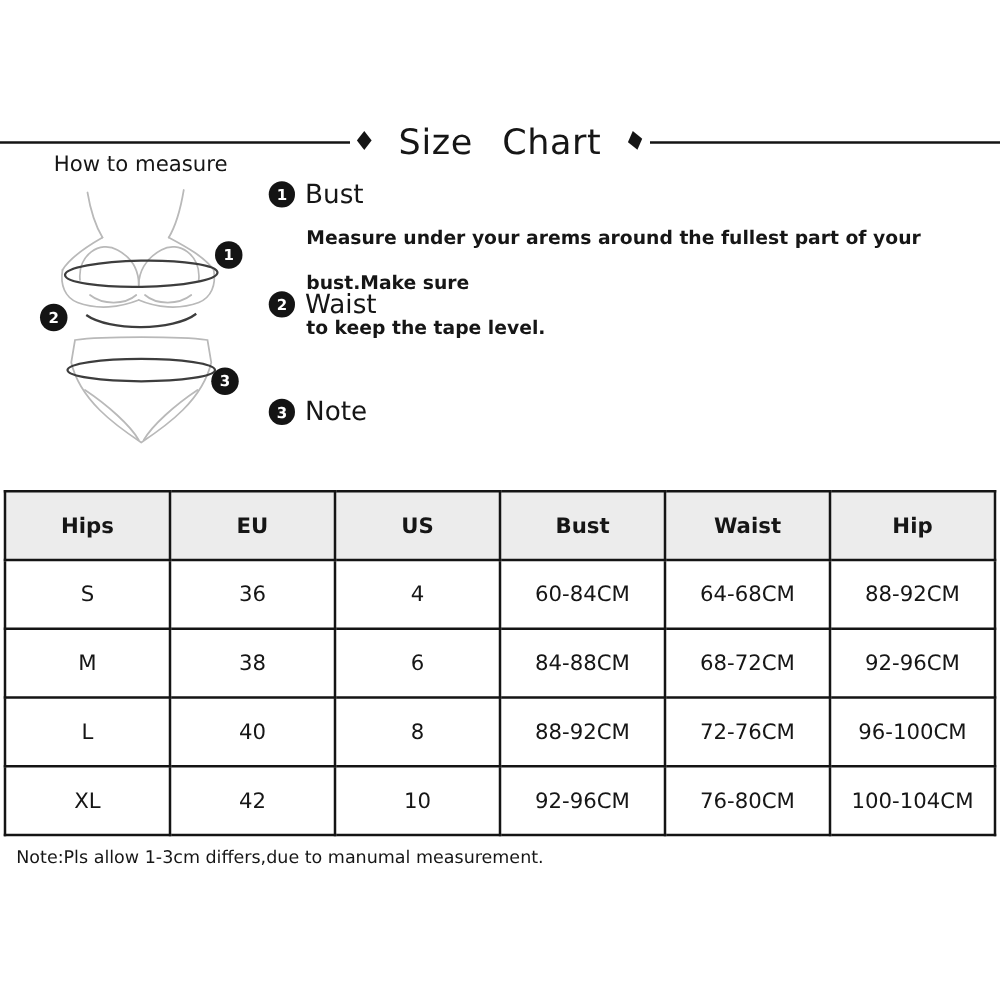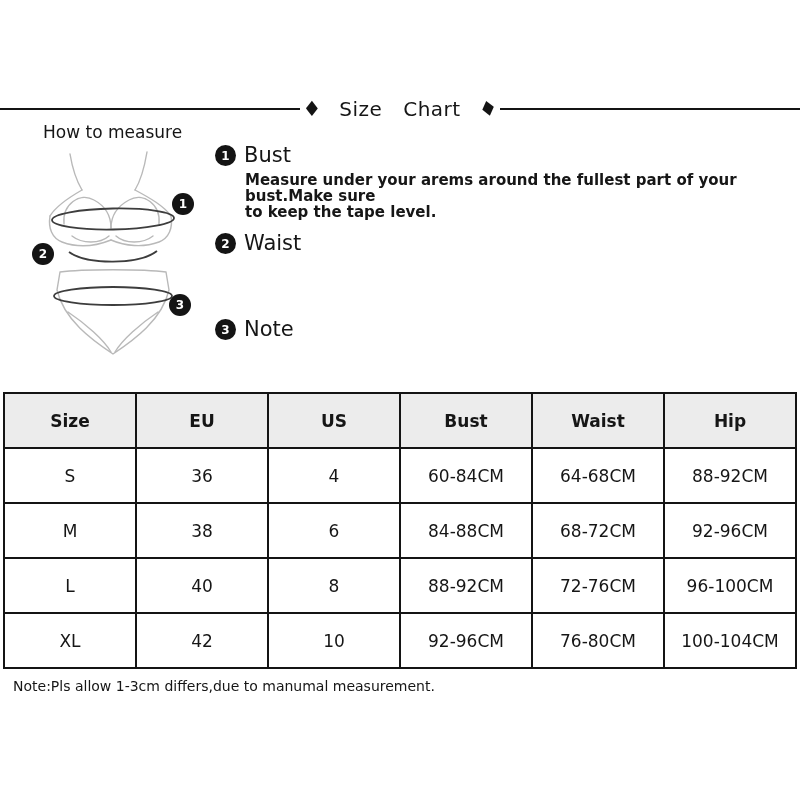--- a/index.html
+++ b/index.html
@@ -6,36 +6,36 @@
   .canvas{
     position:relative;width:800px;height:800px;background:#ffffff;
     font-family:"DejaVu Sans", sans-serif;color:#161616;overflow:hidden;
   }
 
   
   .title-row{position:absolute;left:0;top:97px;width:100%;display:flex;align-items:center;}
   .rule{flex:1;height:2px;background:#141414;}
   .diamond{font-size:21px;line-height:1;margin:0 2px;color:#141414;}
   .diamond-r{display:inline-block;transform:rotate(-14deg);}
-  .title{font-size:20px;padding:0 16px;word-spacing:14px;letter-spacing:0.5px;white-space:nowrap;}
+  .title{font-size:28px;padding:0 16px;word-spacing:14px;letter-spacing:0.5px;white-space:nowrap;}
 
   .howto{position:absolute;left:27px;top:122px;font-size:17px;margin-left:16px;}
 
   
   .figure{position:absolute;left:12px;top:148px;}
   .figure text{font-family:"DejaVu Sans", sans-serif;}
 
   
   .sec{position:absolute;left:215px;width:575px;}
   #sec-bust{top:144px;} #sec-waist{top:232px;} #sec-hips{top:318px;}
   .sec-head{display:flex;align-items:center;gap:8px;}
   .badge{width:21px;height:21px;border-radius:50%;background:#141414;color:#fff;
          font-size:12px;font-weight:bold;display:flex;align-items:center;justify-content:center;flex:0 0 auto;}
   .sec-name{font-size:21px;line-height:1.1;}
-  .sec-desc{margin:5px 0 0 30px;font-size:15px;font-weight:600;line-height:16px;white-space:pre-line;}
+  .sec-desc{margin:5px 0 0 30px;font-size:15px;font-weight:600;line-height:36px;white-space:pre-line;}
 
   
   .size-table{position:absolute;left:3px;top:392px;width:794px;border-collapse:collapse;table-layout:fixed;}
   .size-table th,.size-table td{border:2px solid #141414;text-align:center;font-size:17px;padding:0;}
   .size-table th{background:#ececec;height:53px;font-weight:bold;}
   .size-table td{height:53px;font-weight:normal;}
 
   .note{position:absolute;left:13px;top:678px;font-size:14px;}
 </style>
 </head>
@@ -103,21 +103,21 @@
   <div class="sec" id="sec-hips">
     <div class="sec-head">
       <span class="badge">3</span>
       <span class="sec-name">Note</span>
     </div>
   </div>
 
   <table class="size-table">
     <thead>
       <tr>
-        <th>Size</th>
+        <th>Hips</th>
         <th>EU</th>
         <th>US</th>
         <th>Bust</th>
         <th>Waist</th>
         <th>Hip</th>
       </tr>
     </thead>
     <tbody>
       <tr>
         <td>S</td>

